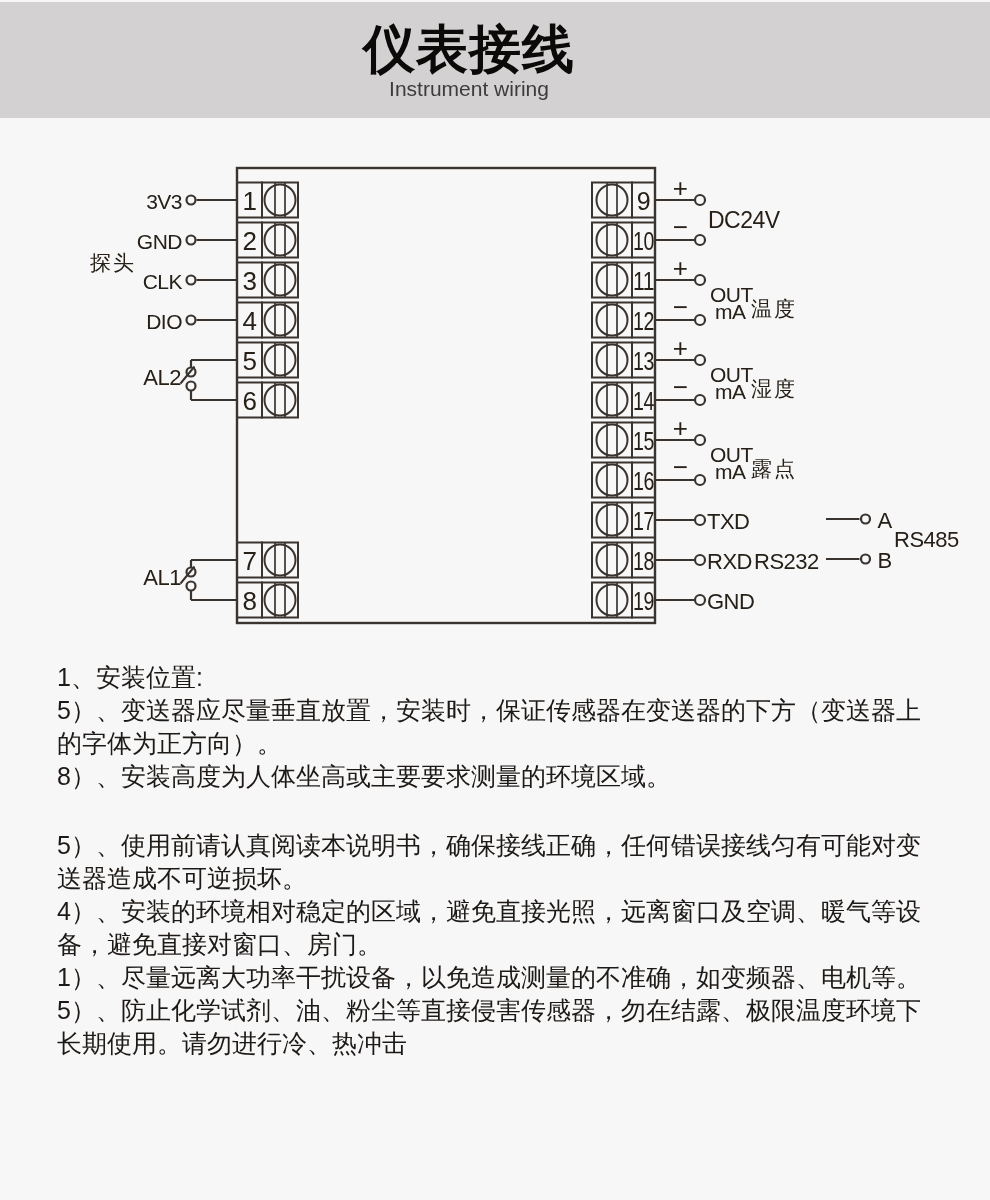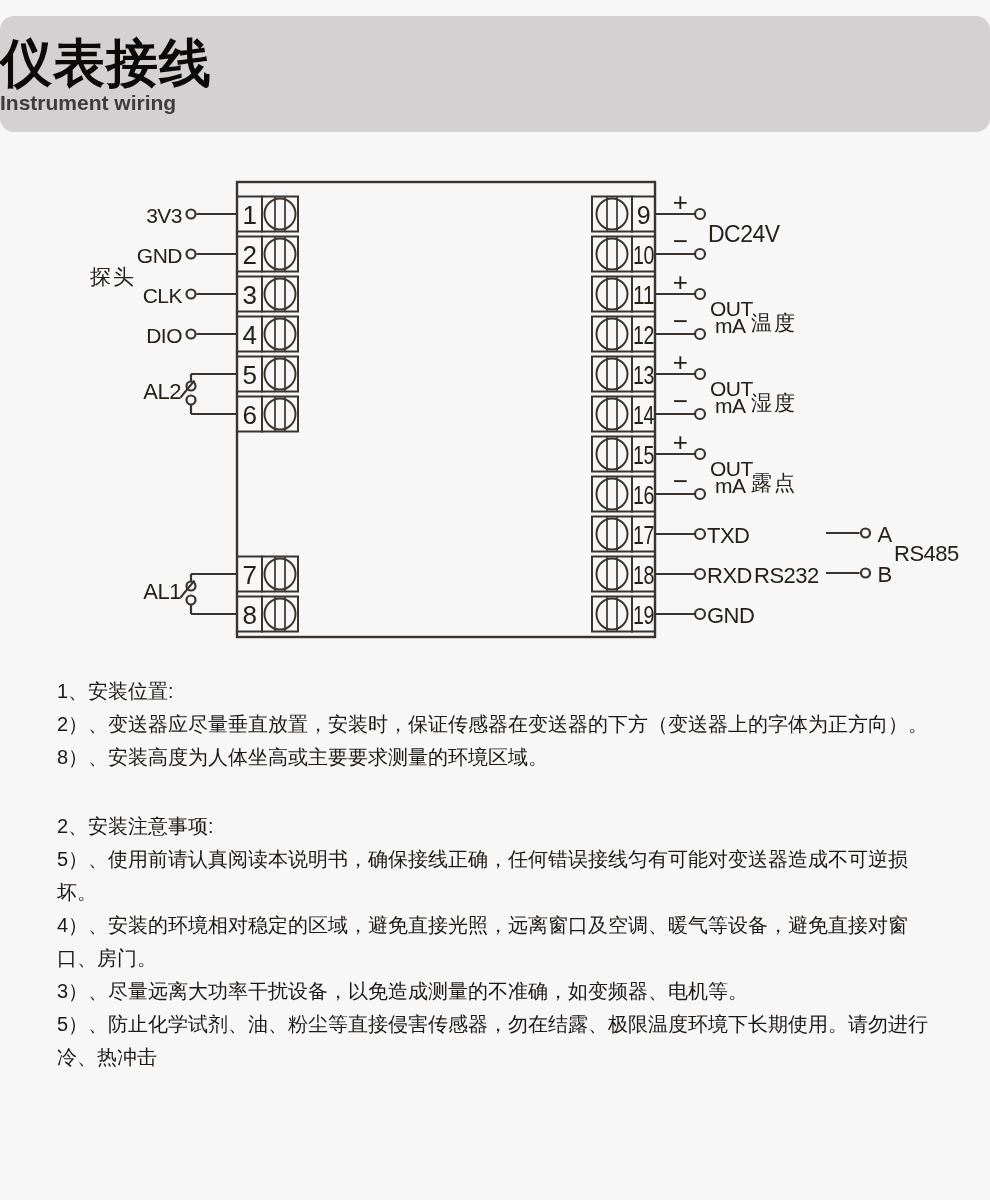--- a/index.html
+++ b/index.html
@@ -4,49 +4,47 @@
 <style>
   html,body{margin:0;padding:0;}
   body{
     width:990px;height:1200px;
     background:#f8f7f7;
     font-family:"Liberation Sans", sans-serif;
     color:#1d1916;
     overflow:hidden;
   }
   .banner{
-    margin-top:16px;
+    margin-top:2px;
     height:116px;
     background:#d3d1d2;
-    text-align:left;
+    text-align:center;
     box-sizing:border-box;
     padding-top:20px;
     padding-right:52px;
-    border-radius:14px;
   }
   .banner .title{
     font-size:52px;
     font-weight:700;
     line-height:54px;
     color:#0b0a09;
     letter-spacing:1px;
   }
   .banner .subtitle{
     font-size:21px;
     line-height:24px;
     margin-top:1px;
     color:#3d3b3b;
-    font-weight:bold;
   }
   #diagram{display:block;}
   .notes{
     margin-top:13px;
     padding-left:57px;
     padding-right:50px;
-    font-size:20px;
+    font-size:25px;
     line-height:33px;
     font-weight:500;
     color:#1d1916;
   }
   .notes p{margin:0;}
   .notes section + section{margin-top:36px;}
 </style>
 </head>
 <body>
 
@@ -353,23 +351,22 @@
       <line x1="826" y1="559" x2="859.5" y2="559" stroke="#3a3430" stroke-width="2.2"></line>
       <circle cx="865.5" cy="559" r="4.5" fill="#f8f7f7" stroke="#3a3430" stroke-width="2.2"></circle>
       <text x="877.5" y="560" font-size="22" text-anchor="start" dominant-baseline="central" fill="#262019" letter-spacing="-0.5">B</text>
       <text x="894" y="539" font-size="22" text-anchor="start" dominant-baseline="central" fill="#262019" letter-spacing="-0.5">RS485</text>
     </g>
   </svg>
 
 <main class="notes">
   <section>
     <p>1、安装位置:</p>
-    <p>2）、变送器应尽量垂直放置，安装时，保证传感器在变送器的下方（变送器上的字体为正方向）。</p>
+    <p>5）、变送器应尽量垂直放置，安装时，保证传感器在变送器的下方（变送器上的字体为正方向）。</p>
     <p>8）、安装高度为人体坐高或主要要求测量的环境区域。</p>
   </section>
   <section>
-    <p>2、安装注意事项:</p>
     <p>5）、使用前请认真阅读本说明书，确保接线正确，任何错误接线匀有可能对变送器造成不可逆损坏。</p>
     <p>4）、安装的环境相对稳定的区域，避免直接光照，远离窗口及空调、暖气等设备，避免直接对窗口、房门。</p>
-    <p>3）、尽量远离大功率干扰设备，以免造成测量的不准确，如变频器、电机等。</p>
+    <p>1）、尽量远离大功率干扰设备，以免造成测量的不准确，如变频器、电机等。</p>
     <p>5）、防止化学试剂、油、粉尘等直接侵害传感器，勿在结露、极限温度环境下长期使用。请勿进行冷、热冲击</p>
   </section>
 </main>
 
 </body></html>

